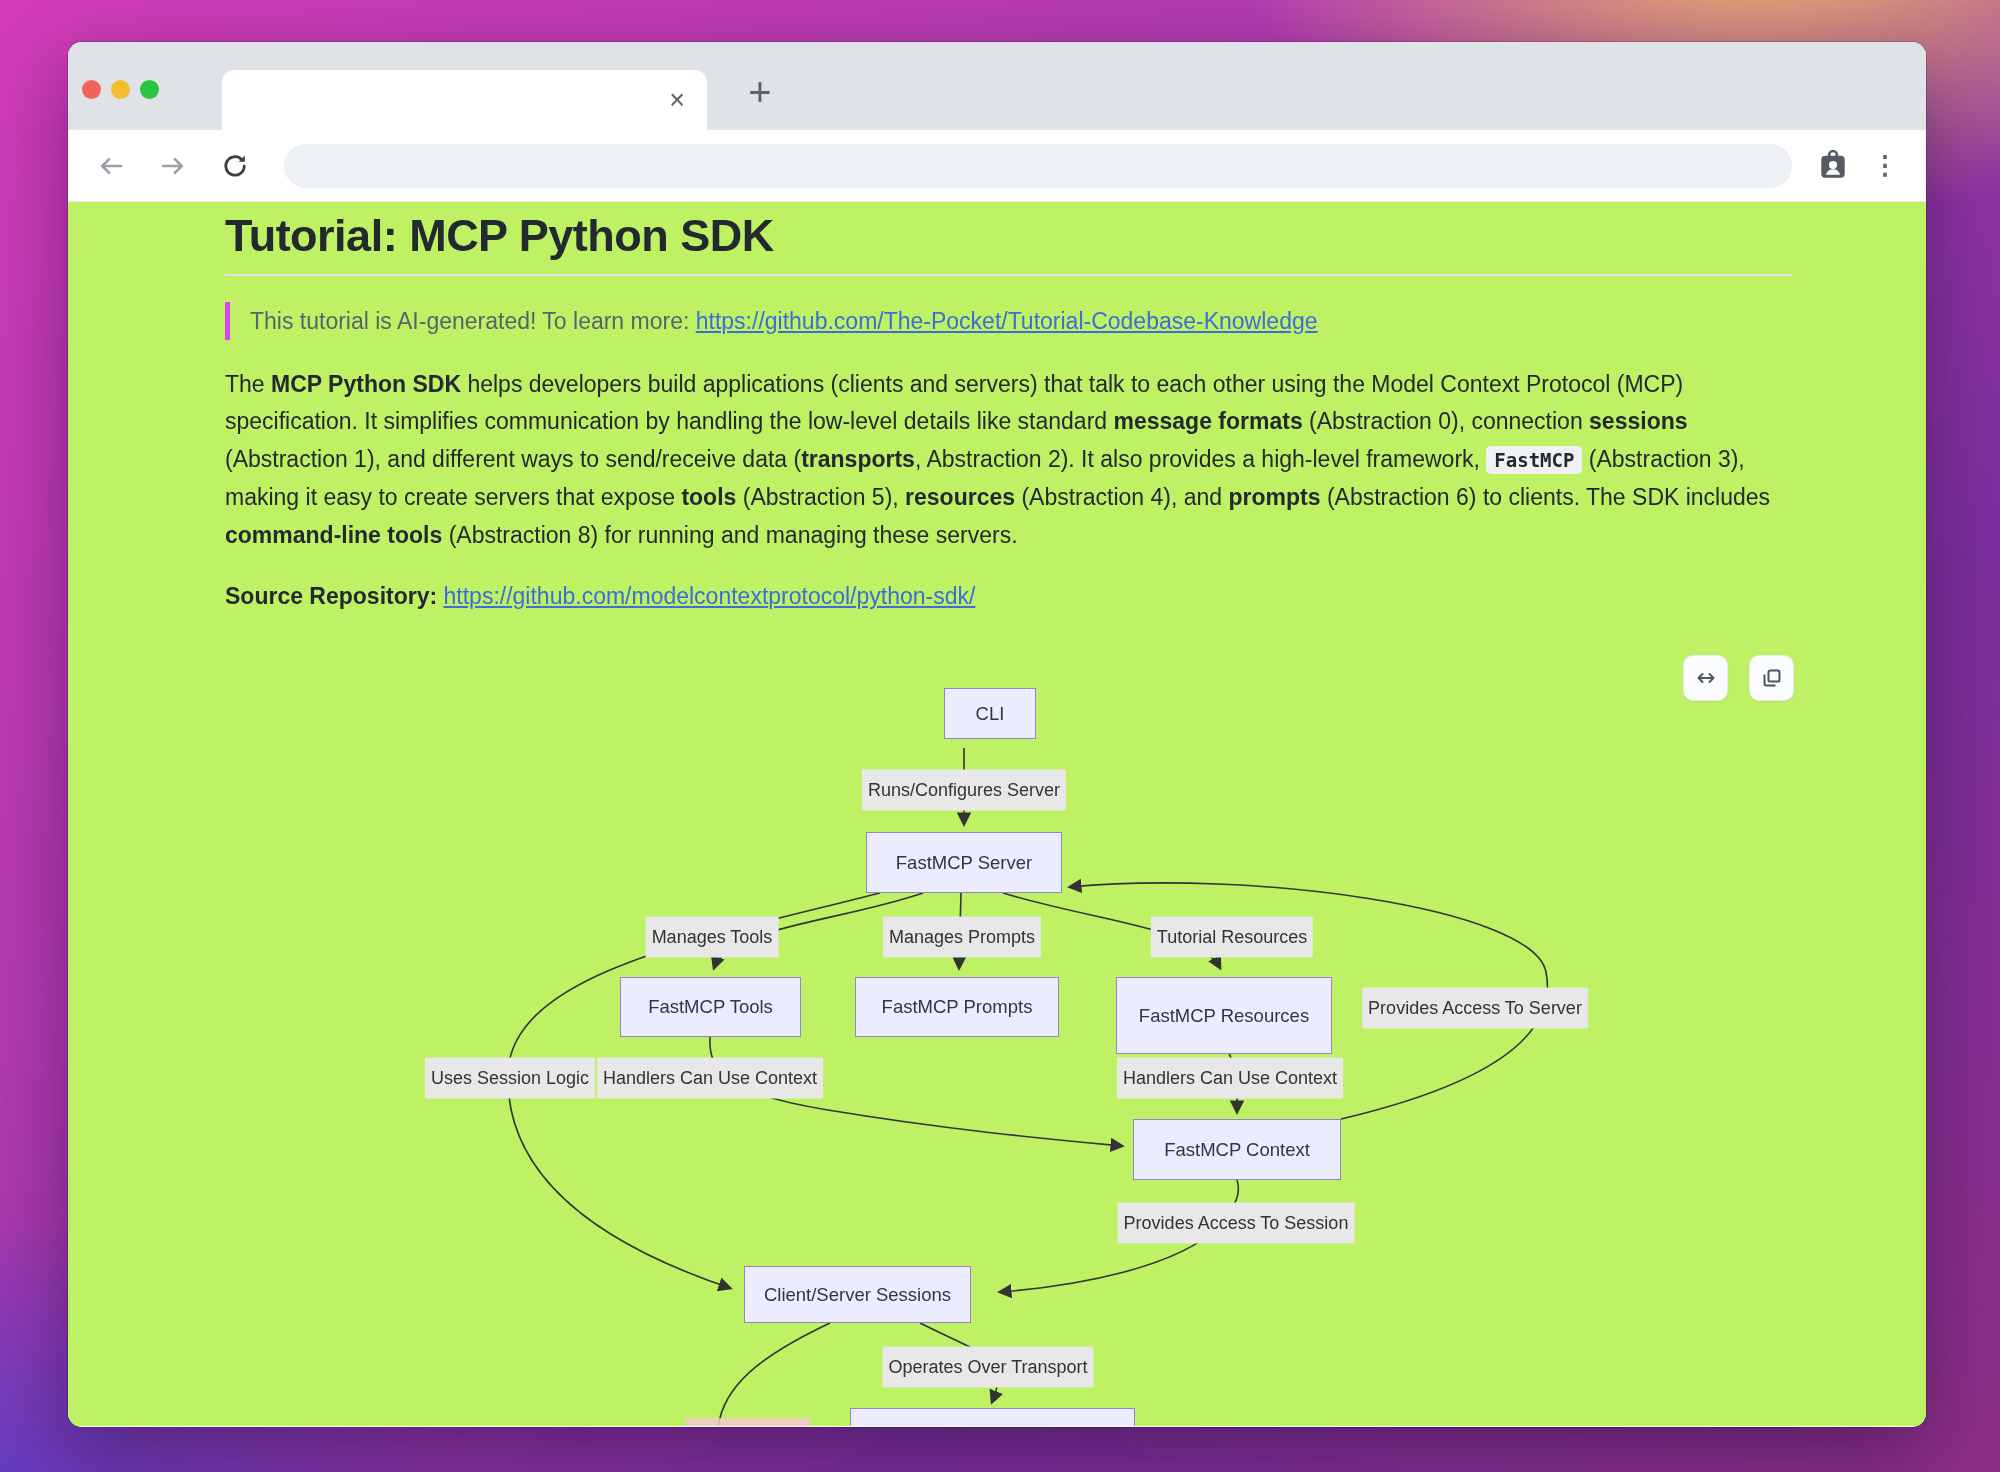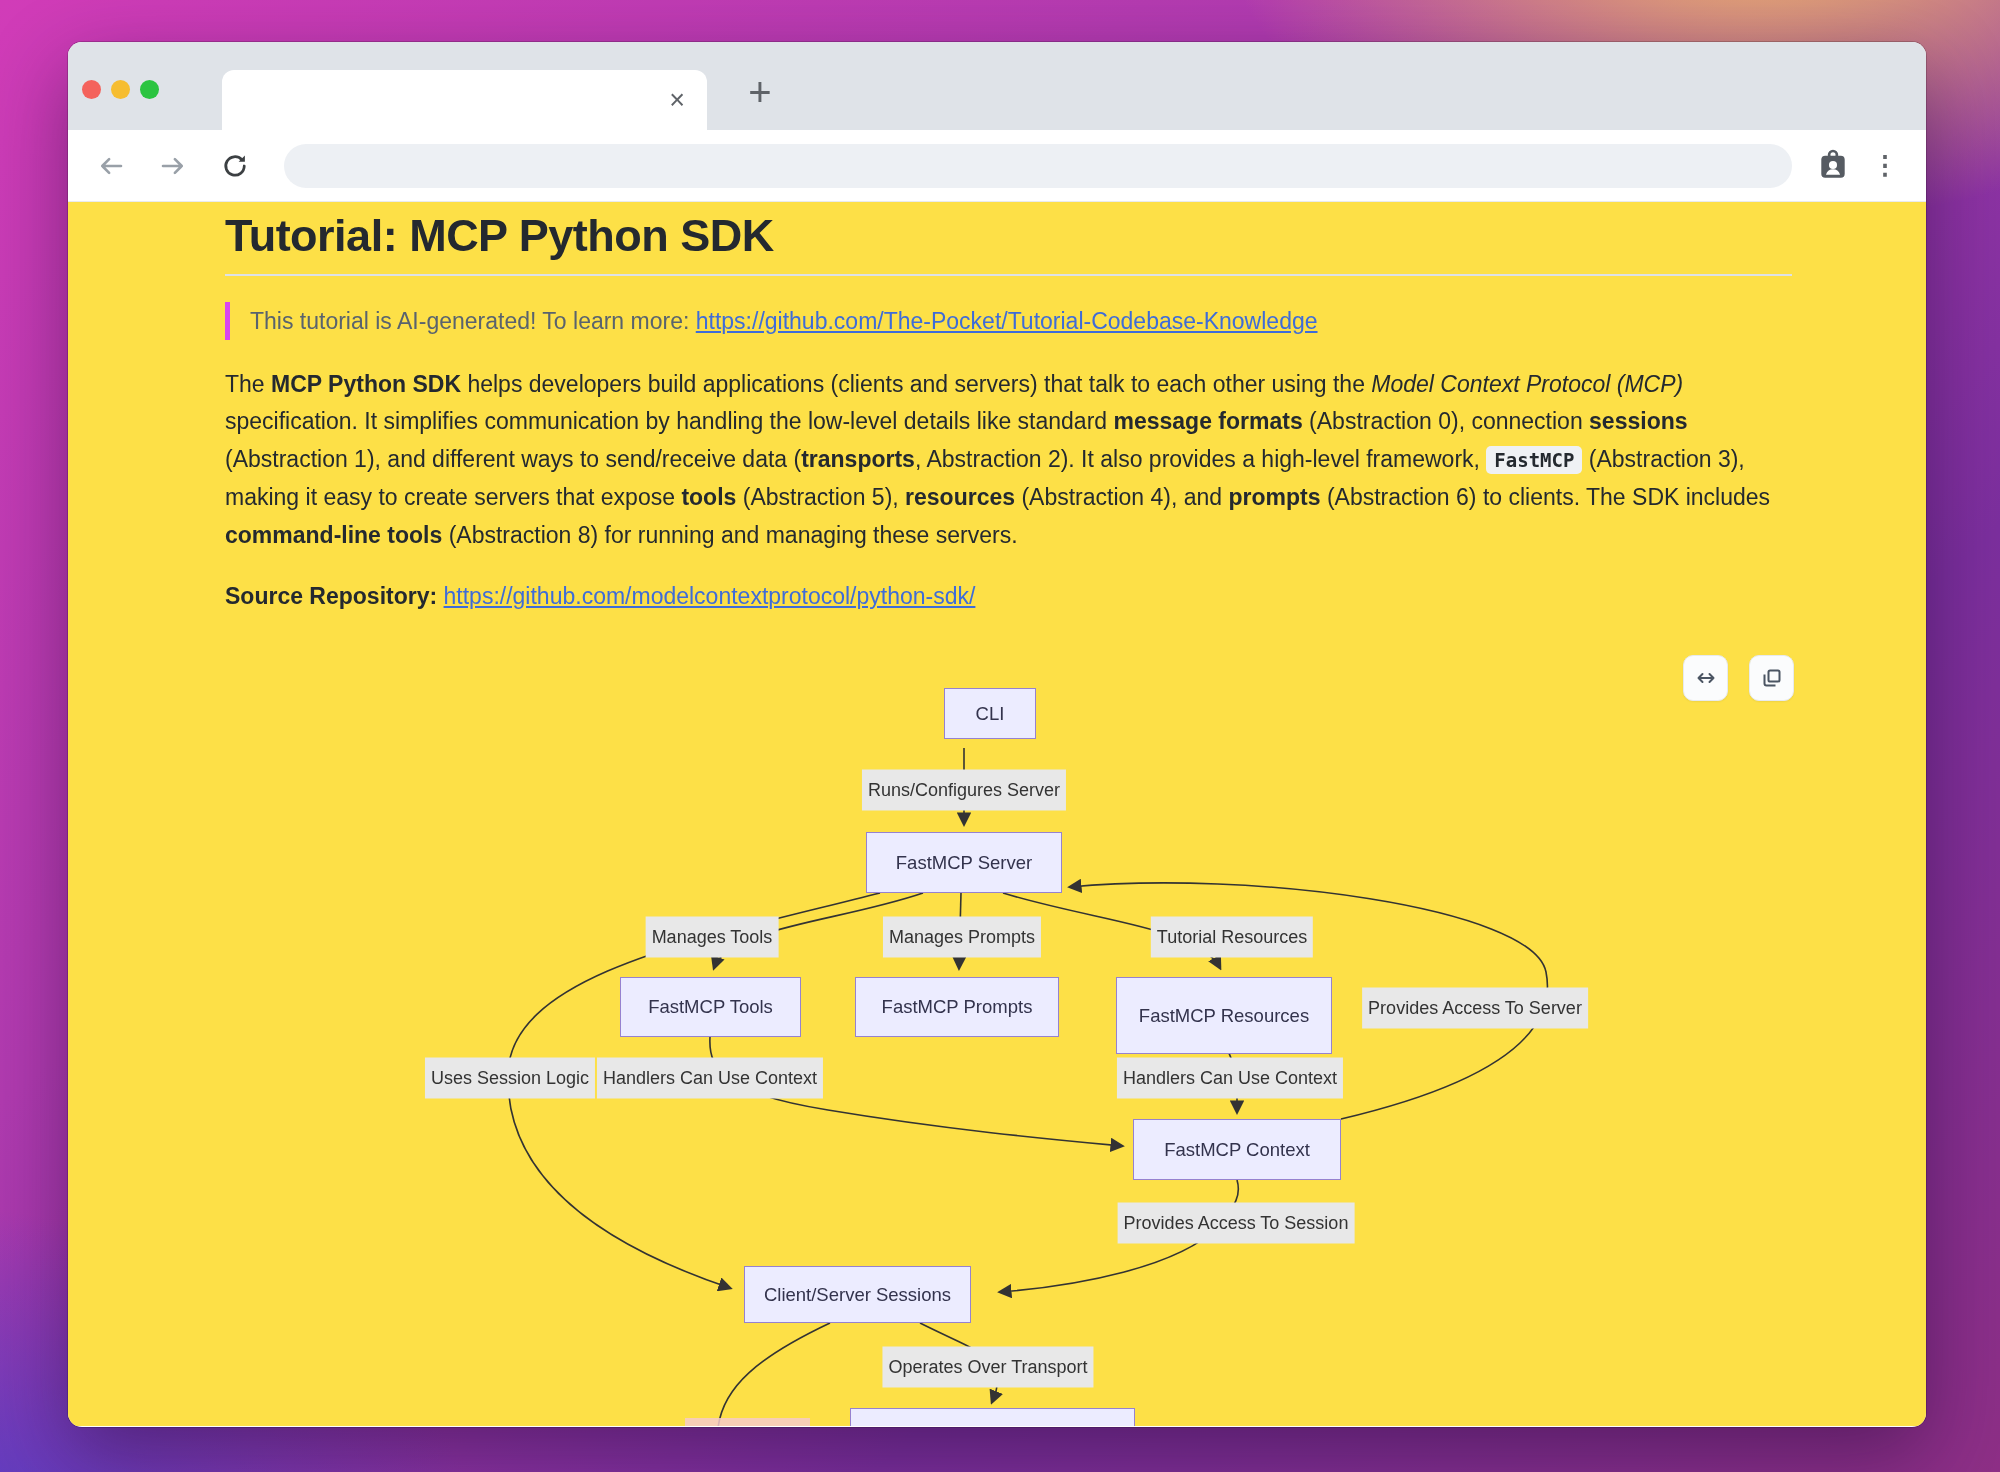--- a/index.html
+++ b/index.html
@@ -33,30 +33,30 @@
     font-size:40px; font-weight:300; color:#5f6368; }
   
   .toolbar{ height:72px; background:#fff; display:flex; align-items:center;
     padding:0 26px 0 22px; border-bottom:1px solid #e9ebee; }
   .navbtn{ width:42px; height:42px; display:flex; align-items:center; justify-content:center; margin-right:20px; }
   .addressbar{ flex:1; height:44px; border-radius:22px; background:#edf0f4; margin:0 20px 0 8px; }
   .profile{ width:42px; height:42px; display:flex; align-items:center; justify-content:center; margin-right:16px; }
   .menu{ width:30px; height:42px; display:flex; align-items:center; justify-content:center;
     font-size:26px; color:#5f6368; letter-spacing:0; font-weight:700; }
   
-  .page{ position:relative; height:1224px; background:#fde047; overflow:hidden;
+  .page{ position:relative; height:1224px; background:#bef264; overflow:hidden;
     padding:8px 134px 0 157px; color:#24292f; }
   h1[data-name="page-title"]{ font-size:45px; line-height:52px; font-weight:700; letter-spacing:-.5px; margin-bottom:12px; }
   .rule{ border:0; border-top:2px solid #dde1e6; margin:0; }
   .note{ margin-top:26px; border-left:5px solid #d946ef; padding-left:20px;
     color:#59636e; font-size:23px; line-height:38px; }
   a.link{ color:#3e6cd9; text-decoration:underline; }
   .intro{ margin-top:26px; font-size:23px; line-height:37.4px; }
   .seg-b{ font-weight:700; }
-  .seg-i{ font-style:italic; }
+  .seg-i{ }
   .seg-c{ font-family:"DejaVu Sans Mono", monospace; font-size:19px; font-weight:600;
     background:#eff1f4; border-radius:5px; padding:3px 8px; }
   .source{ margin-top:24px; font-size:23px; line-height:37px; }
   .source b{ font-weight:700; }
   
   .diagram{ position:absolute; inset:0; }
   .edges{ position:absolute; left:0; top:0; z-index:1; pointer-events:none; }
   .dnode{
     position:absolute; z-index:3;
     background:var(--node-fill,#ececff); border:1.4px solid var(--node-border,#9682cf);

